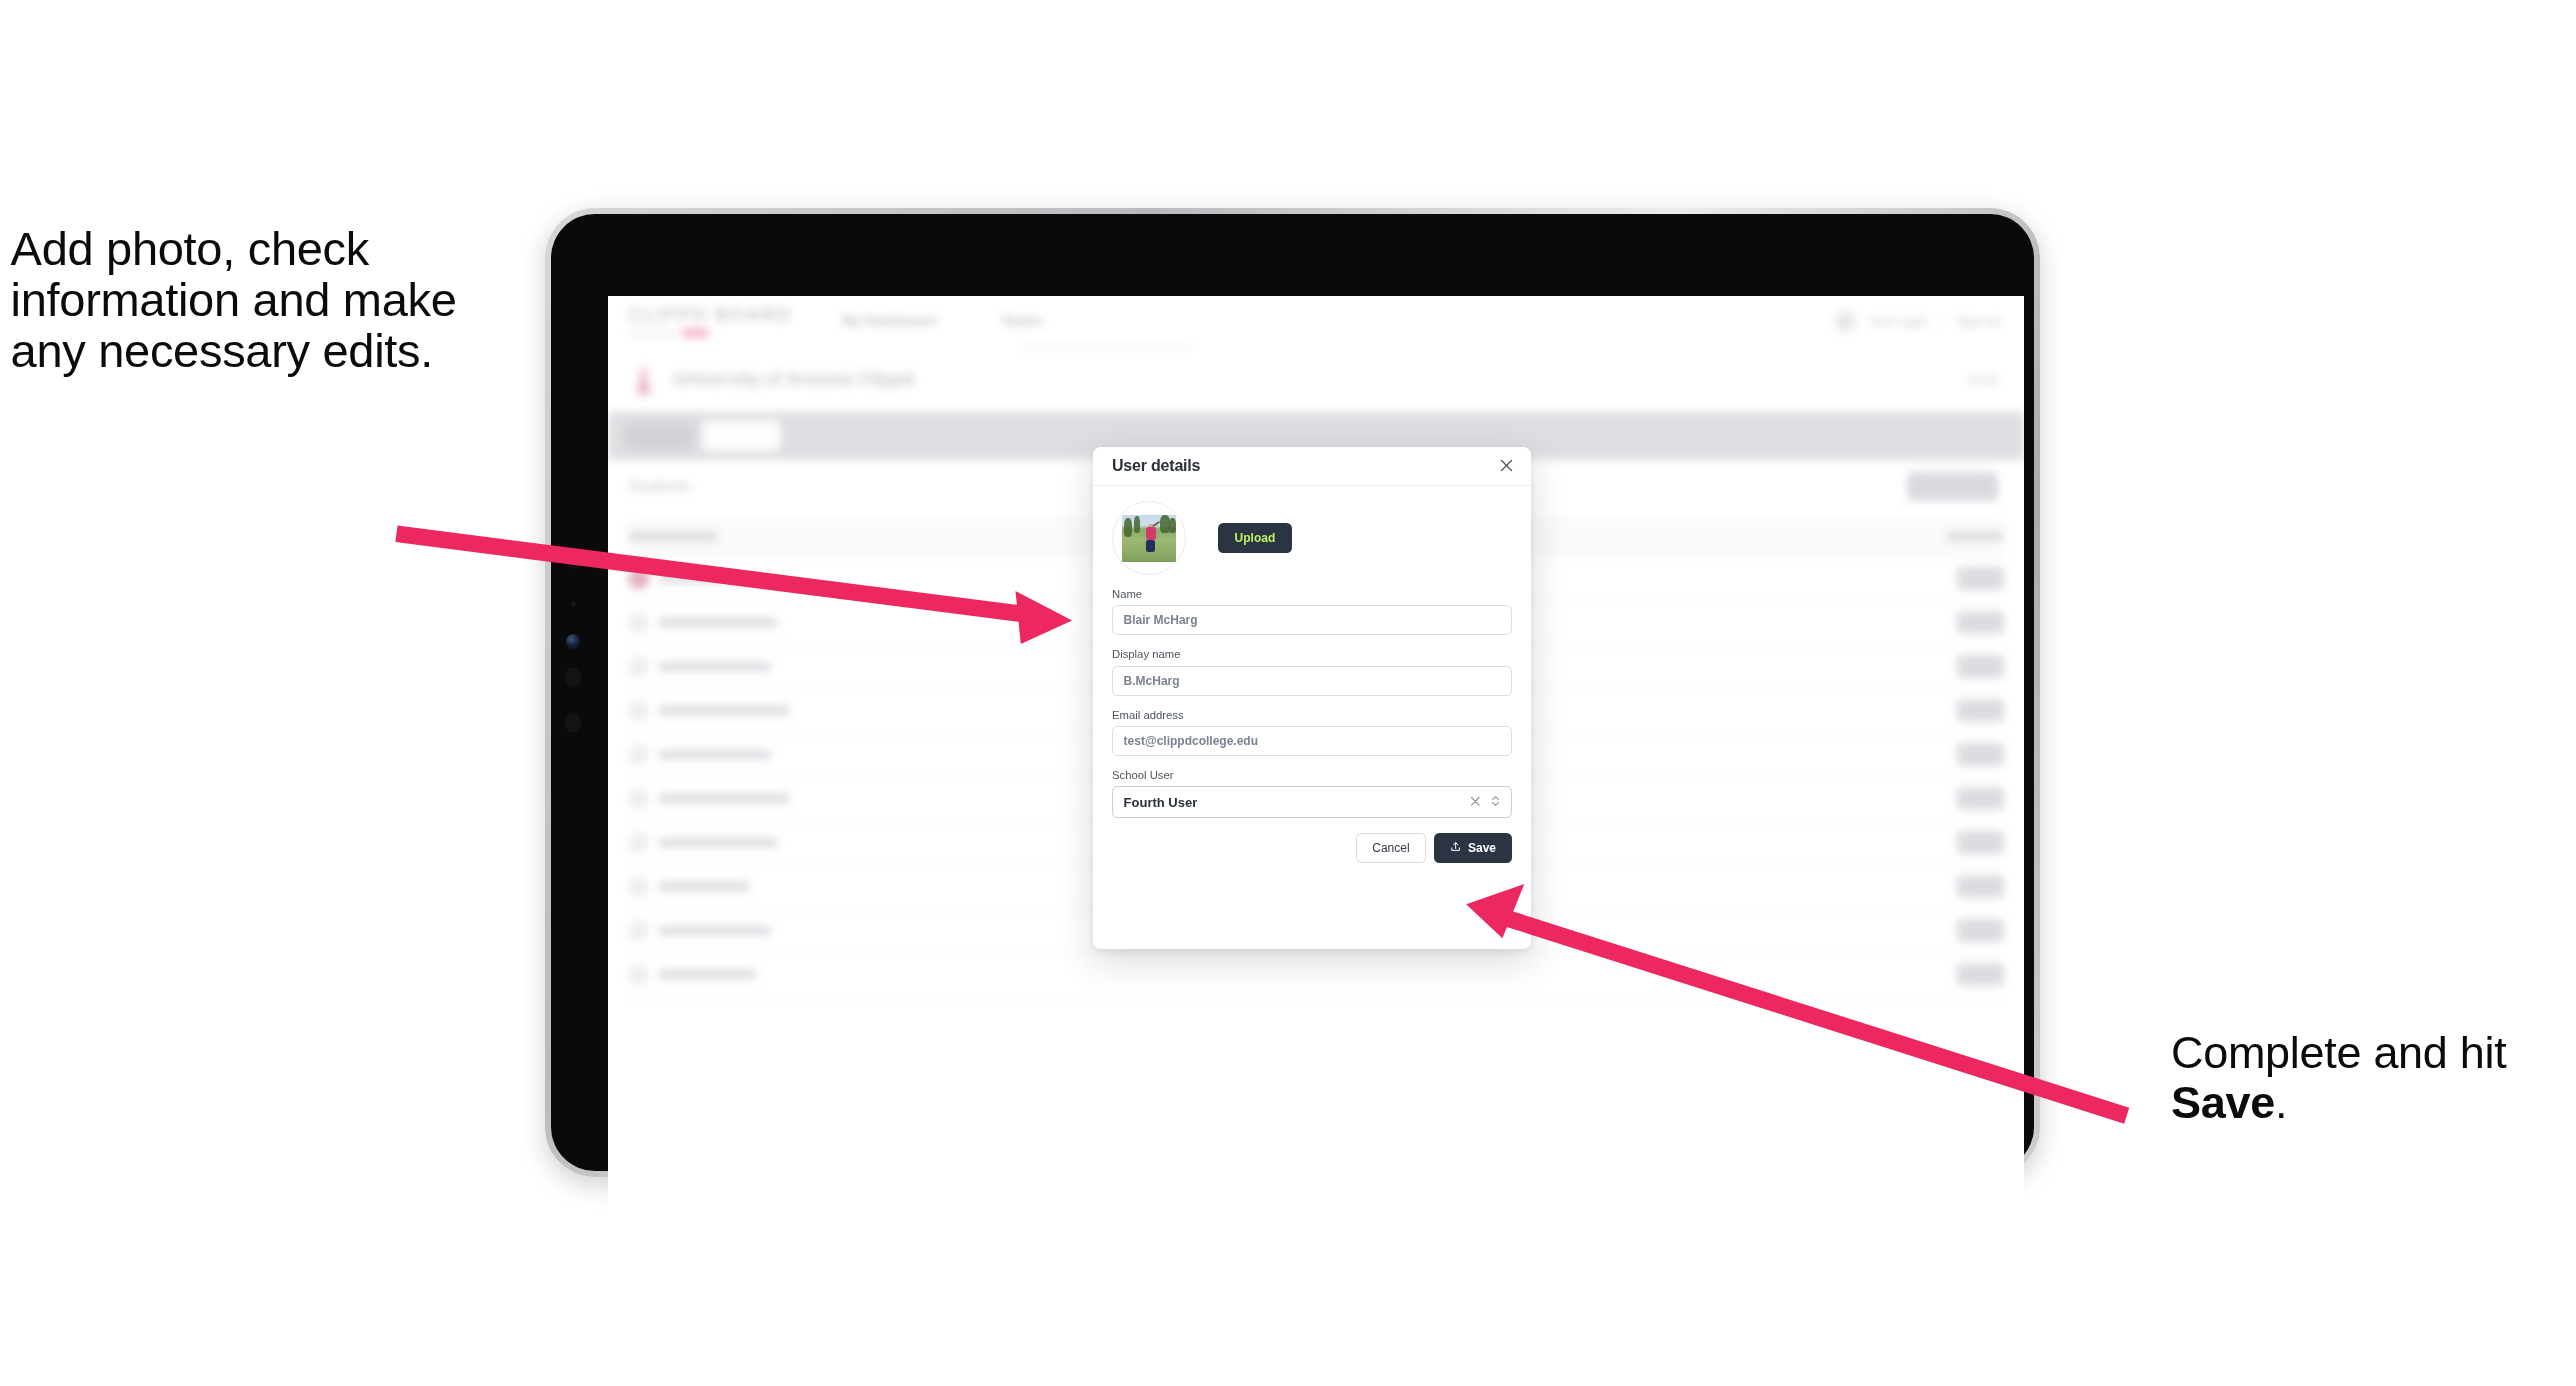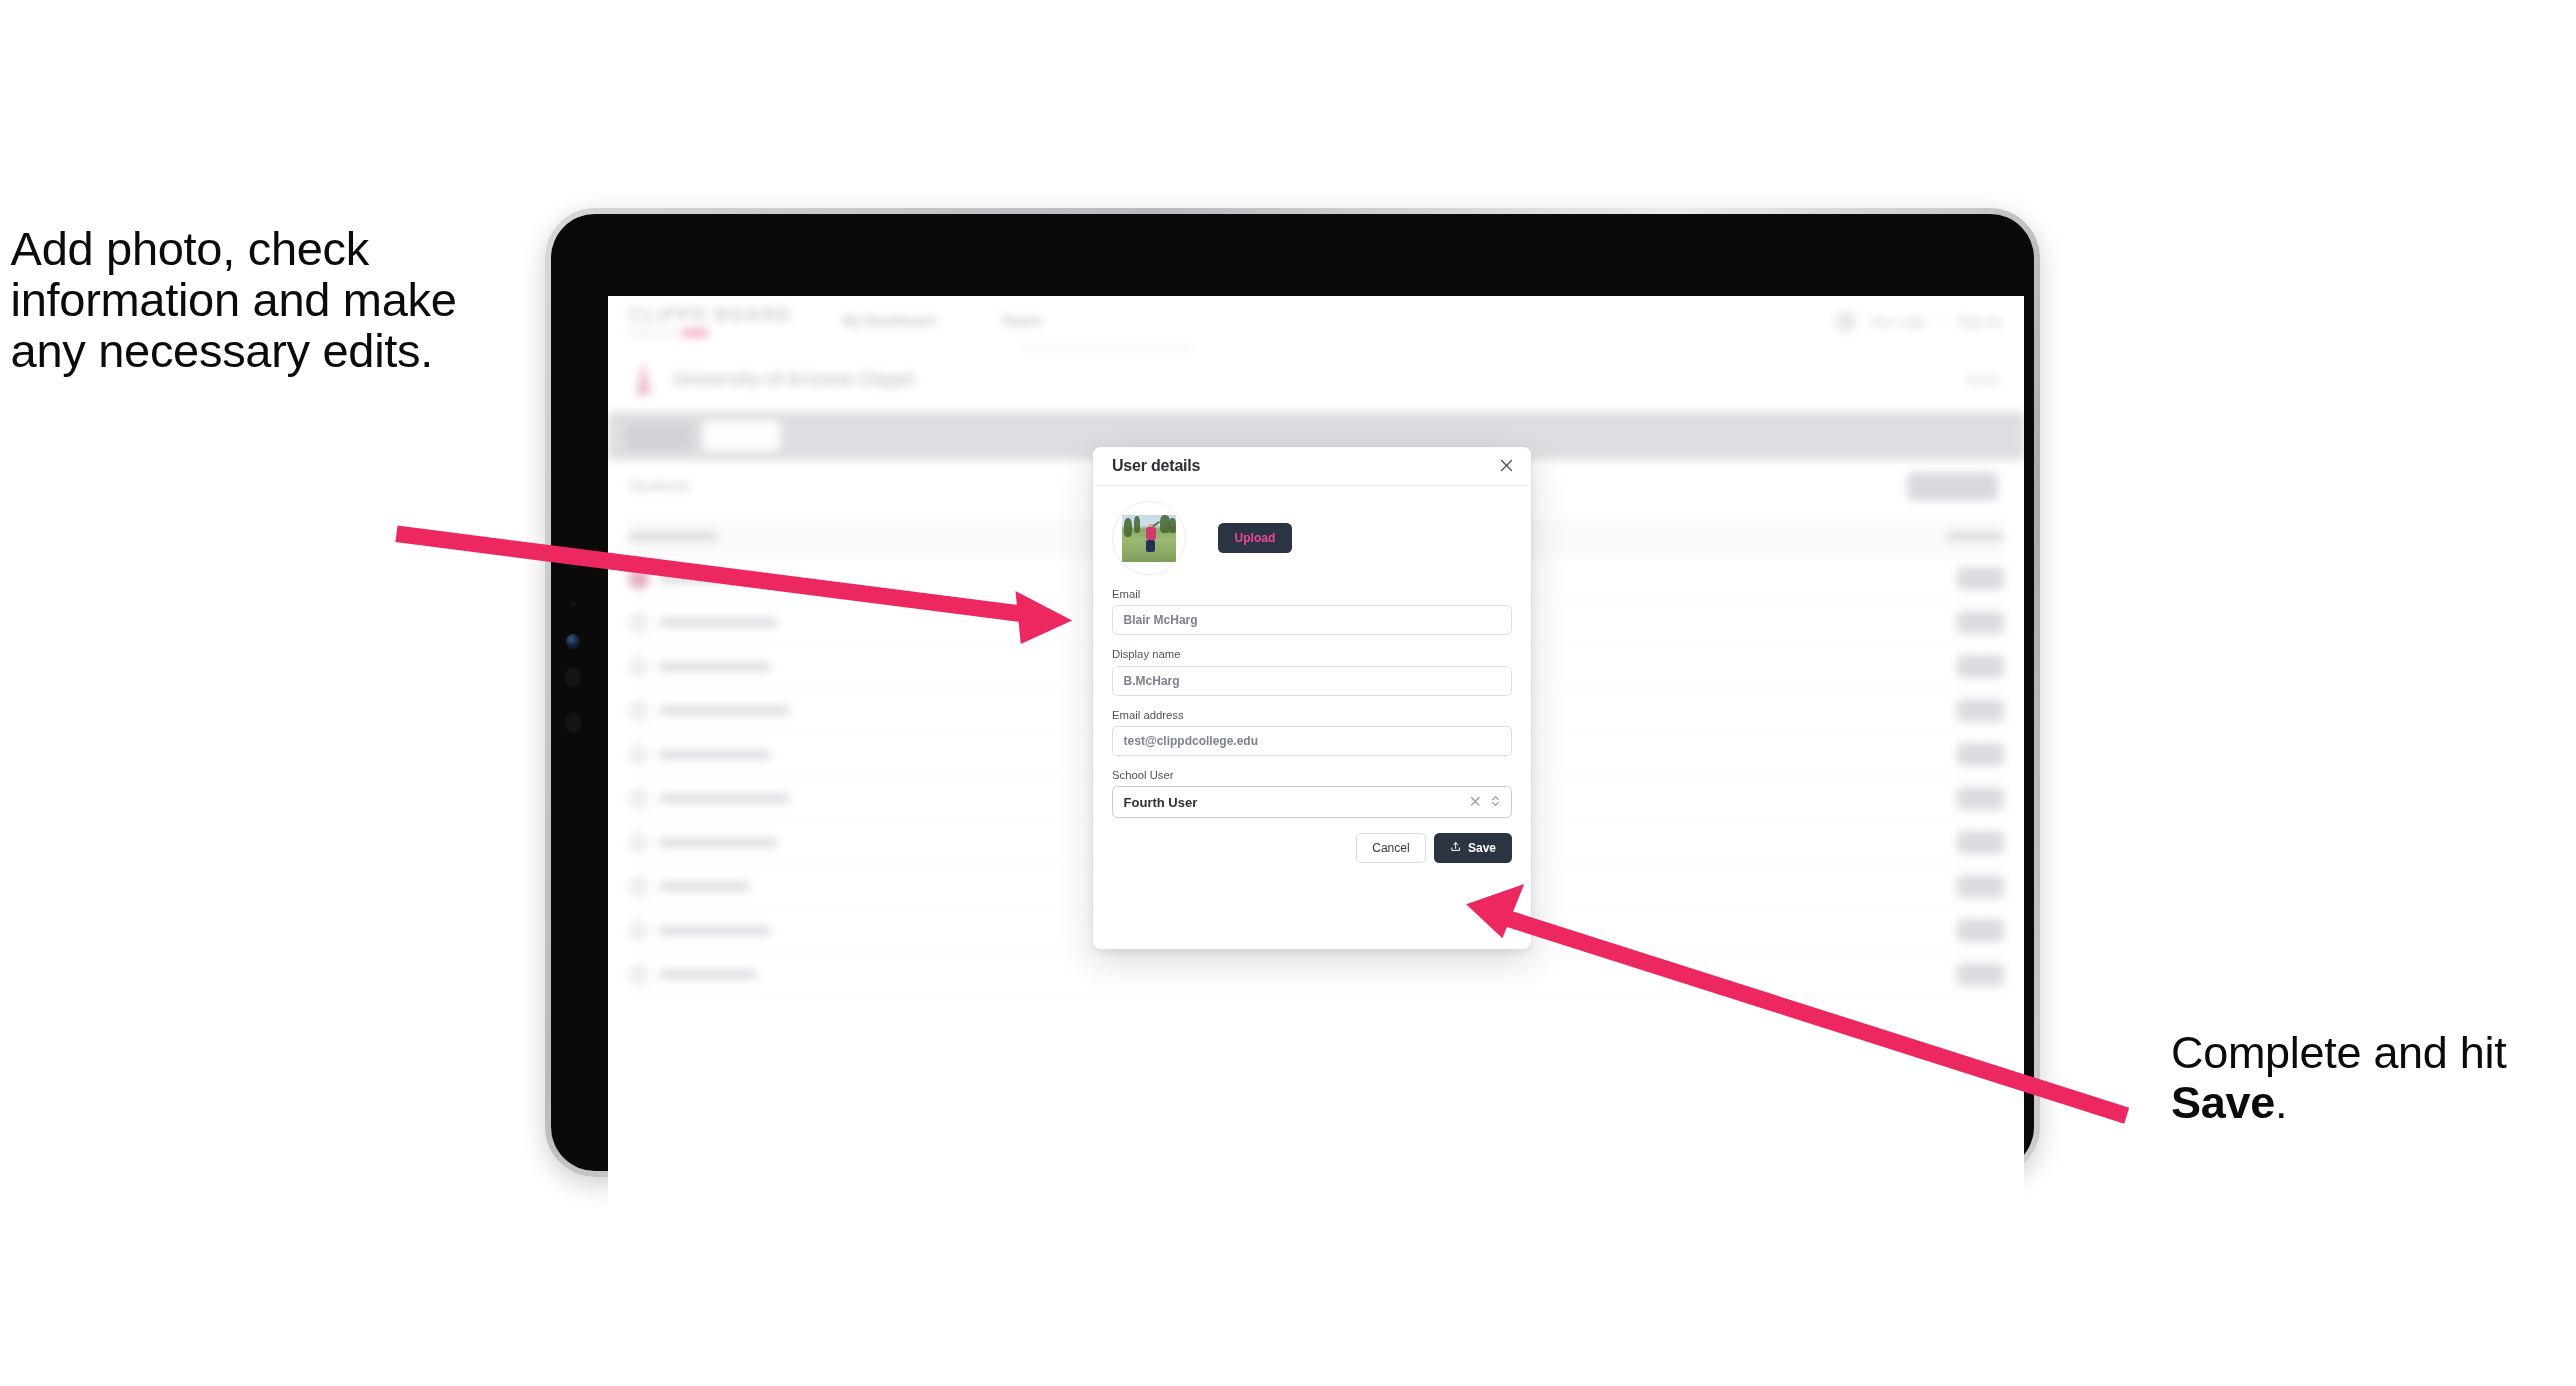--- a/index.html
+++ b/index.html
@@ -148,21 +148,21 @@
   .avatar-photo{width:54px;height:47px;border-radius:0.8px;position:relative;overflow:hidden;
     background:linear-gradient(#c6d9e8 0%,#cfe0ea 22%,#8aa86a 30%,#9cb873 52%,#8fae68 76%,#7e9e5c 100%);
   }
   .ph-tree{position:absolute;border-radius:40% 40% 30% 30%;background:#44652f;opacity:.85;}
   .ph-golfer-top{position:absolute;left:44%;top:26%;width:10.6px;height:13px;border-radius:3px;background:#d13a6a;}
   .ph-golfer-bot{position:absolute;left:45%;top:54%;width:9px;height:12px;border-radius:2.3px;background:#23305c;}
   .ph-golfer-head{position:absolute;left:47.5%;top:20%;width:6px;height:6px;border-radius:50%;background:#caa98c;}
   .ph-club{position:absolute;left:55%;top:18%;width:8.3px;height:1.5px;background:#5c6a52;transform:rotate(-35deg);}
 
   .upload-btn{
-    background:#2a3442;color:#ec4899;font-size:12px;font-weight:600;
+    background:#2a3442;color:#bef264;font-size:12px;font-weight:600;
     padding:8.3px 16.6px;border-radius:5.3px;border:none;cursor:pointer;
     font-family:"Liberation Sans", sans-serif;
   }
   .field{margin-top:13px;}
   .field-label{font-size:11.3px;color:#4d5460;margin-bottom:5.3px;}
   .field-input{
     width:100%;box-sizing:border-box;height:30px;border:0.8px solid #dcdde1;border-radius:5.3px;
     padding:0 10.6px;font-size:12px;color:#7b8291;background:#fff;
     font-family:"Liberation Sans", sans-serif;outline:none;font-weight:bold;
   }
@@ -396,21 +396,21 @@
                     <span class="ph-golfer-head"></span>
                     <span class="ph-club"></span>
                     <span class="ph-golfer-top"></span>
                     <span class="ph-golfer-bot"></span>
                   </span>
                 </span>
                 <button class="upload-btn">Upload</button>
               </div>
 
               <div class="field">
-                <div class="field-label">Email</div>
+                <div class="field-label">Name</div>
                 <input class="field-input" type="text" value="Blair McHarg" style="">
               </div>
 
               <div class="field">
                 <div class="field-label">Display name</div>
                 <input class="field-input" type="text" value="B.McHarg" style="">
               </div>
 
               <div class="field">
                 <div class="field-label">Email address</div>

